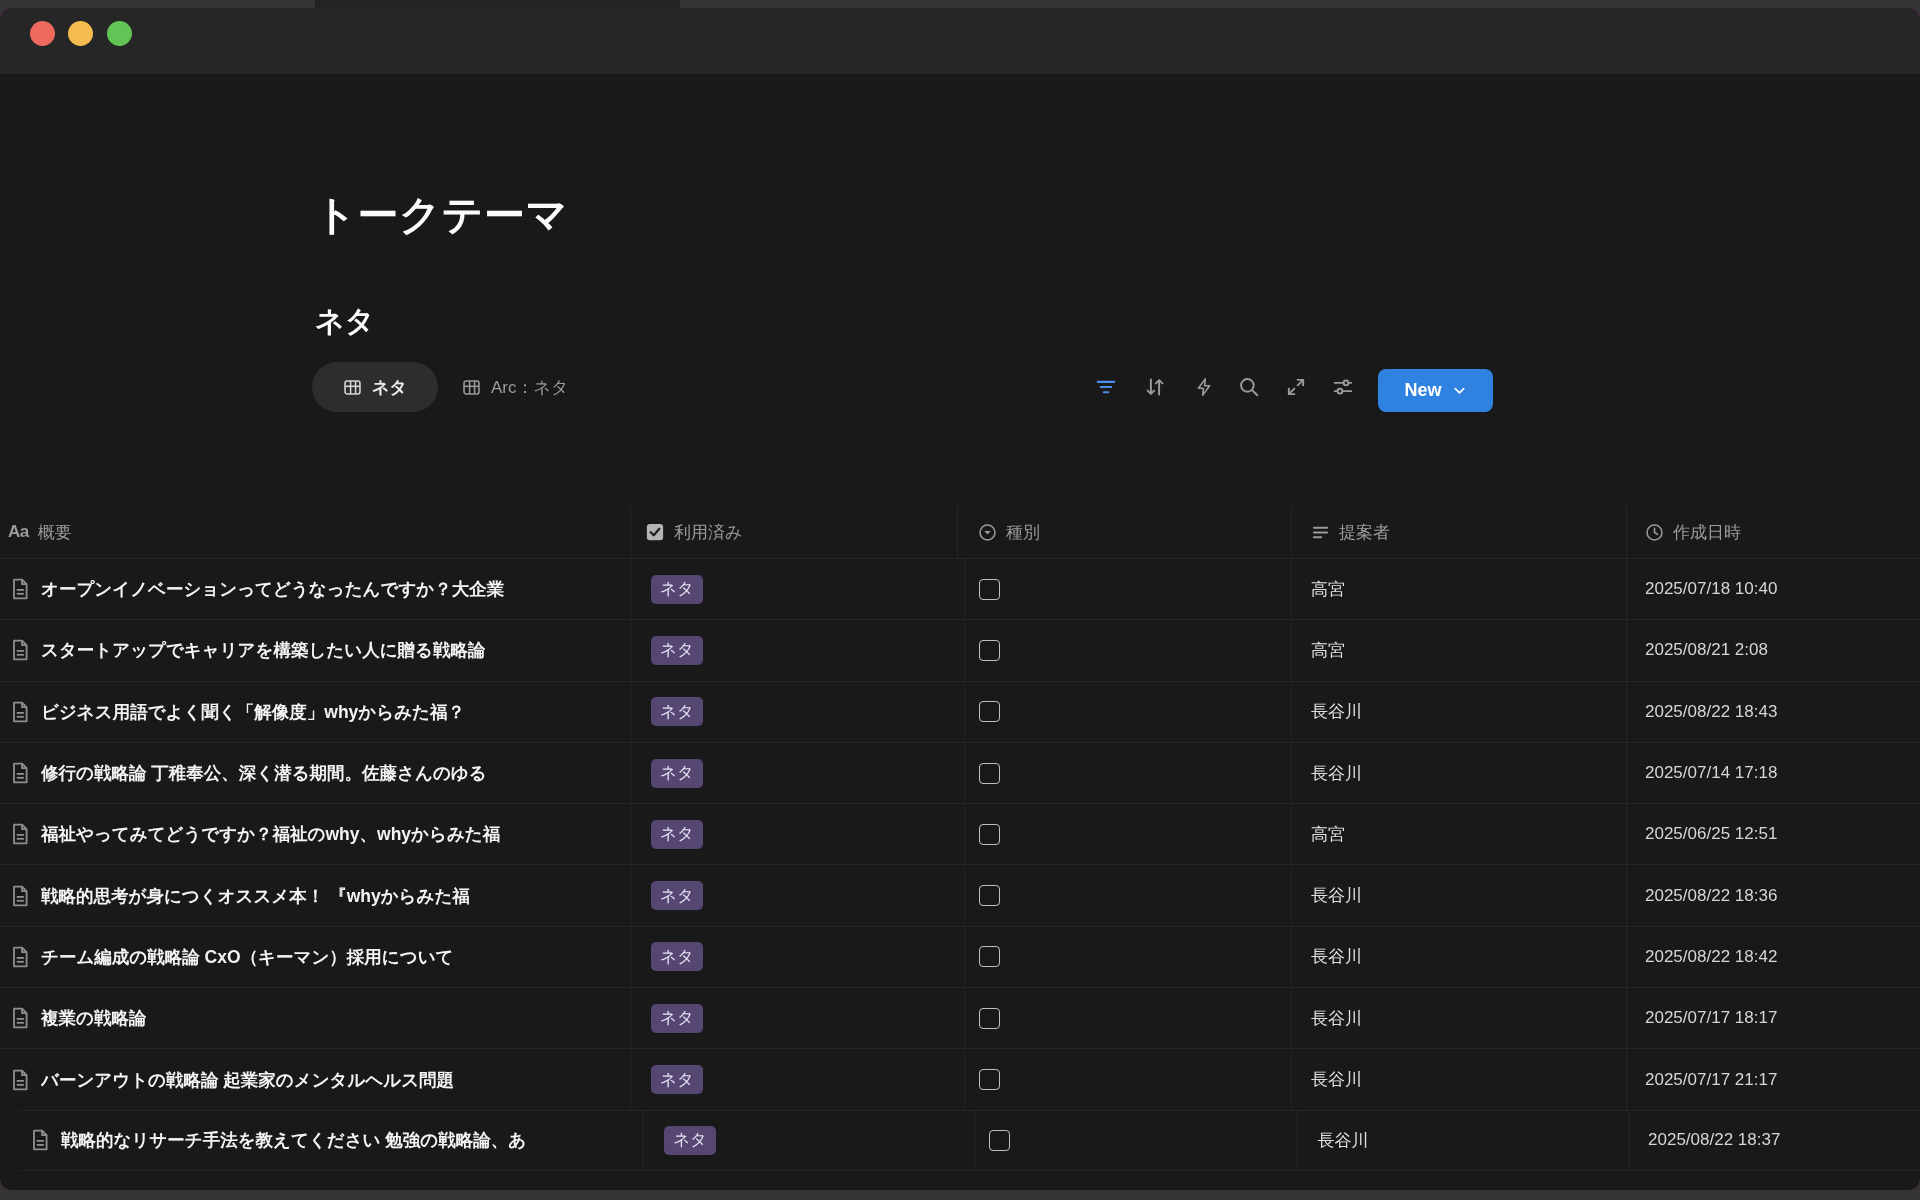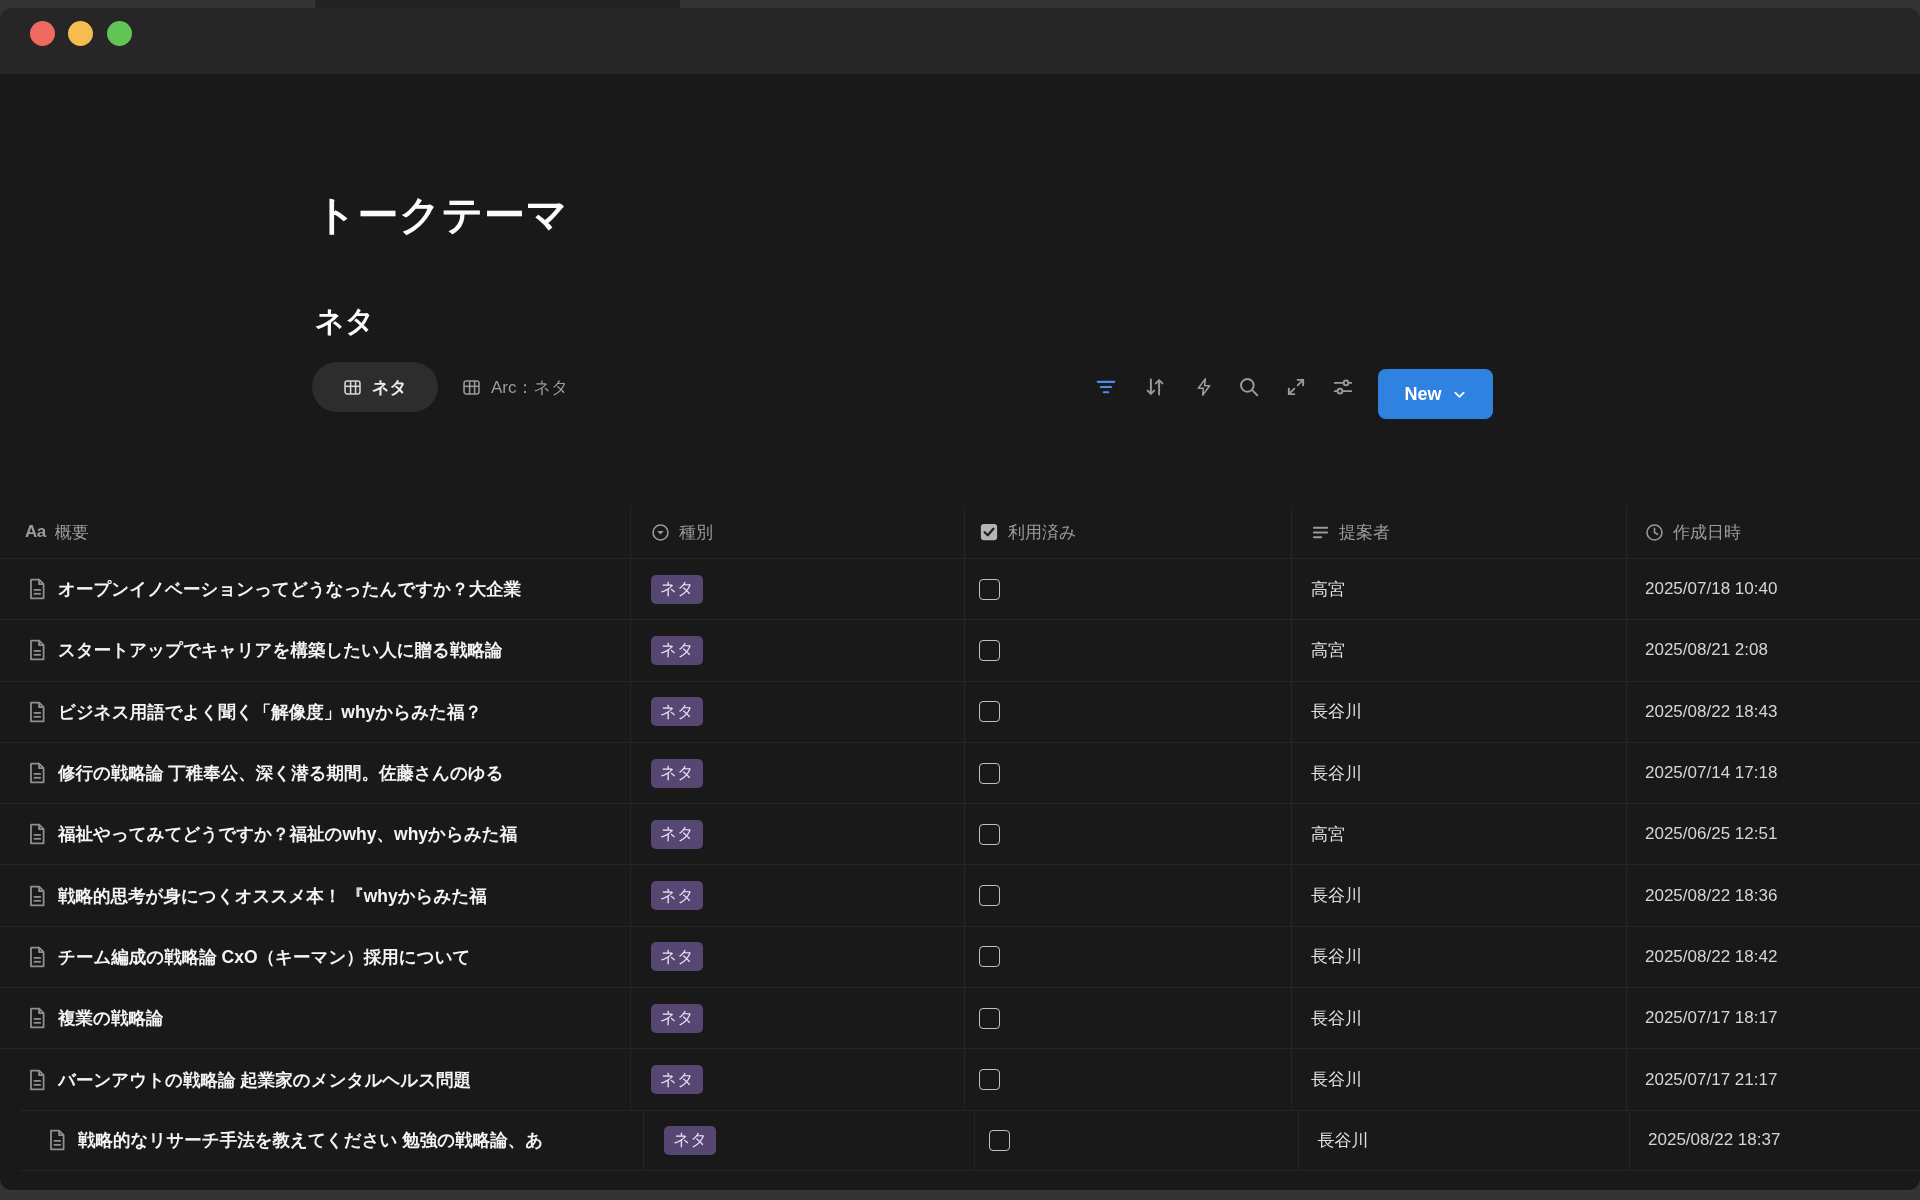--- a/index.html
+++ b/index.html
@@ -26,33 +26,33 @@
 
   .view-row { position:absolute; left:0; right:0; top:288px; height:50px; }
   .tab { position:absolute; display:flex; align-items:center; gap:10px; height:50px;
          font-size:17px; color:#9b9b99; cursor:pointer; }
   .tab.active { left:312px; width:126px; background:#2d2d2d; border-radius:25px;
                 justify-content:center; color:#ededec; font-weight:600; }
   .tab.inactive { left:462px; font-weight:500; }
   .tab svg { flex:0 0 auto; }
   .tb-icon { position:absolute; top:13px; width:24px; height:24px; display:flex;
              align-items:center; justify-content:center; cursor:pointer; }
-  .new-btn { position:absolute; left:1378px; top:7px; width:115px; height:50px;
+  .new-btn { position:absolute; left:1378px; top:7px; width:115px; height:43px;
              background:#2f82e0; border:none; border-radius:8px; color:#ffffff;
              font-size:18px; font-weight:700; display:flex; align-items:center;
              justify-content:center; gap:10px; cursor:pointer;
              font-family:"Liberation Sans","DejaVu Sans",sans-serif; }
 
   .table { position:absolute; left:0; right:0; top:432px; }
   .thead { display:flex; height:52px; align-items:center; }
   .th { display:flex; align-items:center; gap:9px; height:100%; color:#9b9b99;
         font-size:17px; border-right:1px solid rgba(255,255,255,0.055); cursor:pointer; }
   .th:last-child { border-right:none; }
   .th .aa { font-size:17px; font-weight:700; color:#9b9b99; letter-spacing:-0.5px; }
-  .c0 { width:631px; padding-left:25px;  }
+  .c0 { width:631px; padding-left:8px;  }
   .c1 { width:334px; padding-left:20px; }
   .c2 { width:327px; padding-left:14px; }
   .c3 { width:335px; padding-left:19px; }
   .c4 { width:293px; padding-left:18px; }
 
   .tbody { display:block; }
   .tr { display:flex; height:61.3px; border-top:1px solid rgba(255,255,255,0.055); cursor:pointer; }
   .tr:last-child { border-bottom:1px solid rgba(255,255,255,0.055);margin-left:20px; }
   .td { display:flex; align-items:center; height:100%; overflow:hidden;
         border-right:1px solid rgba(255,255,255,0.055); white-space:nowrap; }
@@ -161,37 +161,37 @@
         </span>
       </button>
     </div>
 
     <div class="table">
       <div class="thead">
         <div class="th c0">
           <span class="aa">Aa</span>
           <span>概要</span>
         </div>
+        <div class="th c2">
+          <span>
+            <svg width="20" height="20" viewBox="0 0 16 16">
+              <rect x="1.5" y="1.5" width="13" height="13" rx="2.4" fill="#b4b4b2"></rect>
+              <path d="M4.5 8.2 L7 10.6 L11.5 5.4" fill="none" stroke="#1f1f1f" stroke-width="1.8" stroke-linecap="round" stroke-linejoin="round"></path>
+            </svg>
+          </span>
+          <span>利用済み</span>
+        </div>
         <div class="th c1">
           <span>
             <svg width="19" height="19" viewBox="0 0 16 16" fill="none" stroke="#9b9b99" stroke-width="1.3">
               <circle cx="8" cy="8" r="6.3"></circle>
               <path d="M5.3 6.7 H10.7 L8 9.7 Z" fill="#9b9b99" stroke="none"></path>
             </svg>
           </span>
           <span>種別</span>
-        </div>
-        <div class="th c2">
-          <span>
-            <svg width="20" height="20" viewBox="0 0 16 16">
-              <rect x="1.5" y="1.5" width="13" height="13" rx="2.4" fill="#b4b4b2"></rect>
-              <path d="M4.5 8.2 L7 10.6 L11.5 5.4" fill="none" stroke="#1f1f1f" stroke-width="1.8" stroke-linecap="round" stroke-linejoin="round"></path>
-            </svg>
-          </span>
-          <span>利用済み</span>
         </div>
         <div class="th c3">
           <span>
             <svg width="19" height="19" viewBox="0 0 16 16" fill="none" stroke="#9b9b99" stroke-width="1.8" stroke-linecap="round">
               <line x1="2.5" y1="4" x2="13.5" y2="4"></line>
               <line x1="2.5" y1="8" x2="13.5" y2="8"></line>
               <line x1="2.5" y1="12" x2="8.5" y2="12"></line>
             </svg>
           </span>
           <span>提案者</span>

